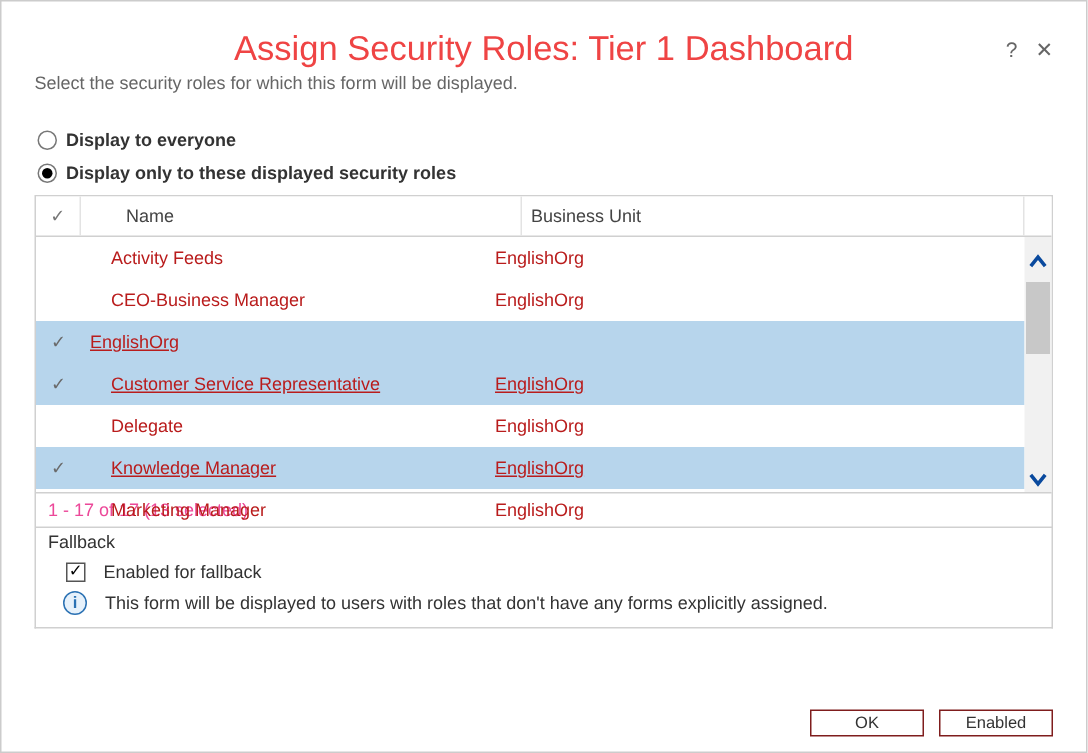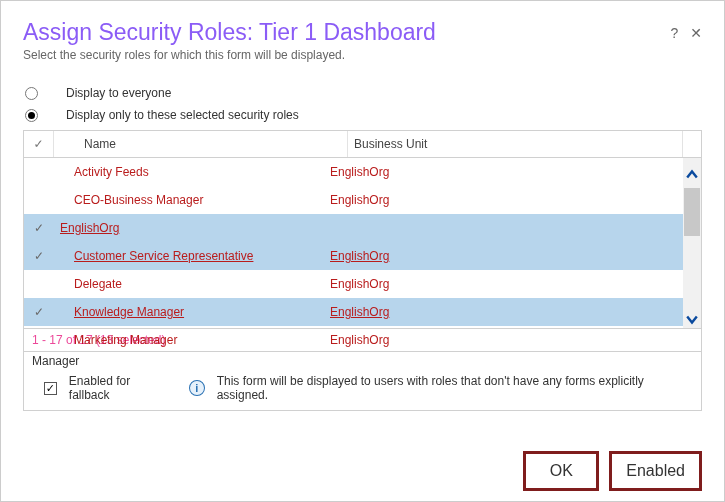--- a/index.html
+++ b/index.html
@@ -15,27 +15,28 @@
   }
   .dialog {
     width: 725px; height: 502px;
     border: 1px solid #ccc;
     padding: 12px 22px 0 22px;
     background: #fff;
     position: relative;
   }
   .titlebar { position: relative; }
   .titlebar h1 {
-    font-size: 23px; font-weight: 300; color: #8b5cf6;
+    font-size: 23px; font-weight: 300; color: #ef4444;
     margin: 6px 0 2px 0;
+    text-align: center;
   }
   .subtitle { color: #666; margin: 0 0 20px 0; }
   .title-icons { position: absolute; top: 6px; right: 0; display: flex; gap: 12px; }
   .title-icons .icon { color: #666; font-size: 14px; cursor: pointer; }
-  .radio-row { display: flex; align-items: center; gap: 28px; height: 22px; margin-left: 2px; }
+  .radio-row { display: flex; align-items: center; gap: 6px; height: 22px; margin-left: 2px; font-weight: bold; }
   .radio { width: 13px; height: 13px; border: 1px solid #777; border-radius: 50%; display: inline-flex; align-items: center; justify-content: center; }
   .radio.checked::after { content: ""; width: 7px; height: 7px; background: #000; border-radius: 50%; display: block; }
   .radio-label { color: #333; }
   .grid {
     border: 1px solid #d0d0d0; margin-top: 4px;
   }
   .grid-header { display: flex; background: #fff; border-bottom: 1px solid #d0d0d0; }
   .col-check { width: 30px; flex: 0 0 30px; display:flex; align-items:center; justify-content:center; }
   .col-name { flex: 0 0 270px; padding: 6px 6px; color:#444;margin-left:24px; }
   .col-bu { flex: 1 1 auto; padding: 6px 6px; color:#444; }
@@ -52,27 +53,27 @@
   .row.selected { background:#b7d5ec; }
   .row.selected a { text-decoration: underline; }
   .scrollbar { position:absolute; top:0; right:0; width:18px; bottom:0; background:#f1f1f1; }
   .scroll-arrow { position:absolute; left:0; width:18px; height:18px; display:flex; align-items:center; justify-content:center; color:#0a4a9e; font-weight:bold; font-size:14px; cursor:pointer; }
   .scroll-up { top: 8px; }
   .scroll-down { bottom: 0px; }
   .scroll-thumb { position:absolute; right:1px; top:30px; width:16px; height:48px; background:#c8c8c8; }
   .grid-footer { padding: 4px 8px; color:#ec4899; border-top:1px solid #d0d0d0; }
   .fallback { border: 1px solid #d0d0d0; border-top: none; }
   .fallback-title { padding: 2px 8px; color:#333; border-bottom: none; }
-  .fallback-body { display:flex; gap:6px; padding: 4px 8px 8px 8px; }
+  .fallback-body { display:flex; flex-direction:column; gap:6px; padding: 4px 8px 8px 8px; }
   .fb-row { display:flex; align-items:center; gap:12px; }
   .checkbox { width:13px; height:13px; border:1px solid #555; display:flex; align-items:center; justify-content:center; font-size:11px; background:#fff; }
   .checkbox.checked::after{ content:"✓"; line-height:1; color:#000; }
   .info-icon { width:16px; height:16px; border-radius:50%; background:#e6f1fb; border:1px solid #2a71b3; color:#2a71b3; font-weight:bold; font-size:11px; display:flex; align-items:center; justify-content:center; }
   .footer { position:absolute; right:22px; bottom:10px; display:flex; gap:10px; }
-  .btn { min-width:76px; height:40px; border:3px solid #7f1d1d; background:#fff; color:#333; font-size:16px; cursor:pointer; padding: 0 14px; }
+  .btn { min-width:76px; height:18px; border:1px solid #7f1d1d; background:#fff; color:#333; font-size:11px; cursor:pointer; padding: 0 14px; }
 </style>
 </head>
 <body>
 
 <div class="dialog">
 
   <div class="titlebar">
     <h1>Assign Security Roles: Tier 1 Dashboard</h1>
     <div class="subtitle">Select the security roles for which this form will be displayed.</div>
     <div class="title-icons">
@@ -80,21 +81,21 @@
       <span class="icon">✕</span>
     </div>
   </div>
 
   <div class="radio-row">
     <span class="radio"></span>
     <span class="radio-label">Display to everyone</span>
   </div>
   <div class="radio-row">
     <span class="radio checked"></span>
-    <span class="radio-label">Display only to these selected security roles</span>
+    <span class="radio-label">Display only to these displayed security roles</span>
   </div>
 
   <div class="grid">
     <div class="grid-header">
       <div class="col-check">
           <span class="hdr-check">✓</span>
         </div>
       <div class="col-name">Name</div>
       <div class="col-bu">Business Unit</div>
       <div class="col-scroll-spacer"></div>
@@ -149,21 +150,21 @@
               <path d="M1 3 L5 8 L9 3" fill="none" stroke="#0a4a9e" stroke-width="2"></path>
             </svg>
           </div>
       </div>
     </div>
 
     <div class="grid-footer">1 - 17 of 17 (13 selected)</div>
   </div>
 
   <div class="fallback">
-    <div class="fallback-title">Manager</div>
+    <div class="fallback-title">Fallback</div>
     <div class="fallback-body">
       <div class="fb-row">
         <span class="checkbox checked" style="margin-left:12px"></span>
         <span>Enabled for fallback</span>
       </div>
       <div class="fb-row">
         <span class="info-icon" style="margin-left:10px">i</span>
         <span>This form will be displayed to users with roles that don't have any forms explicitly assigned.</span>
       </div>
     </div>

